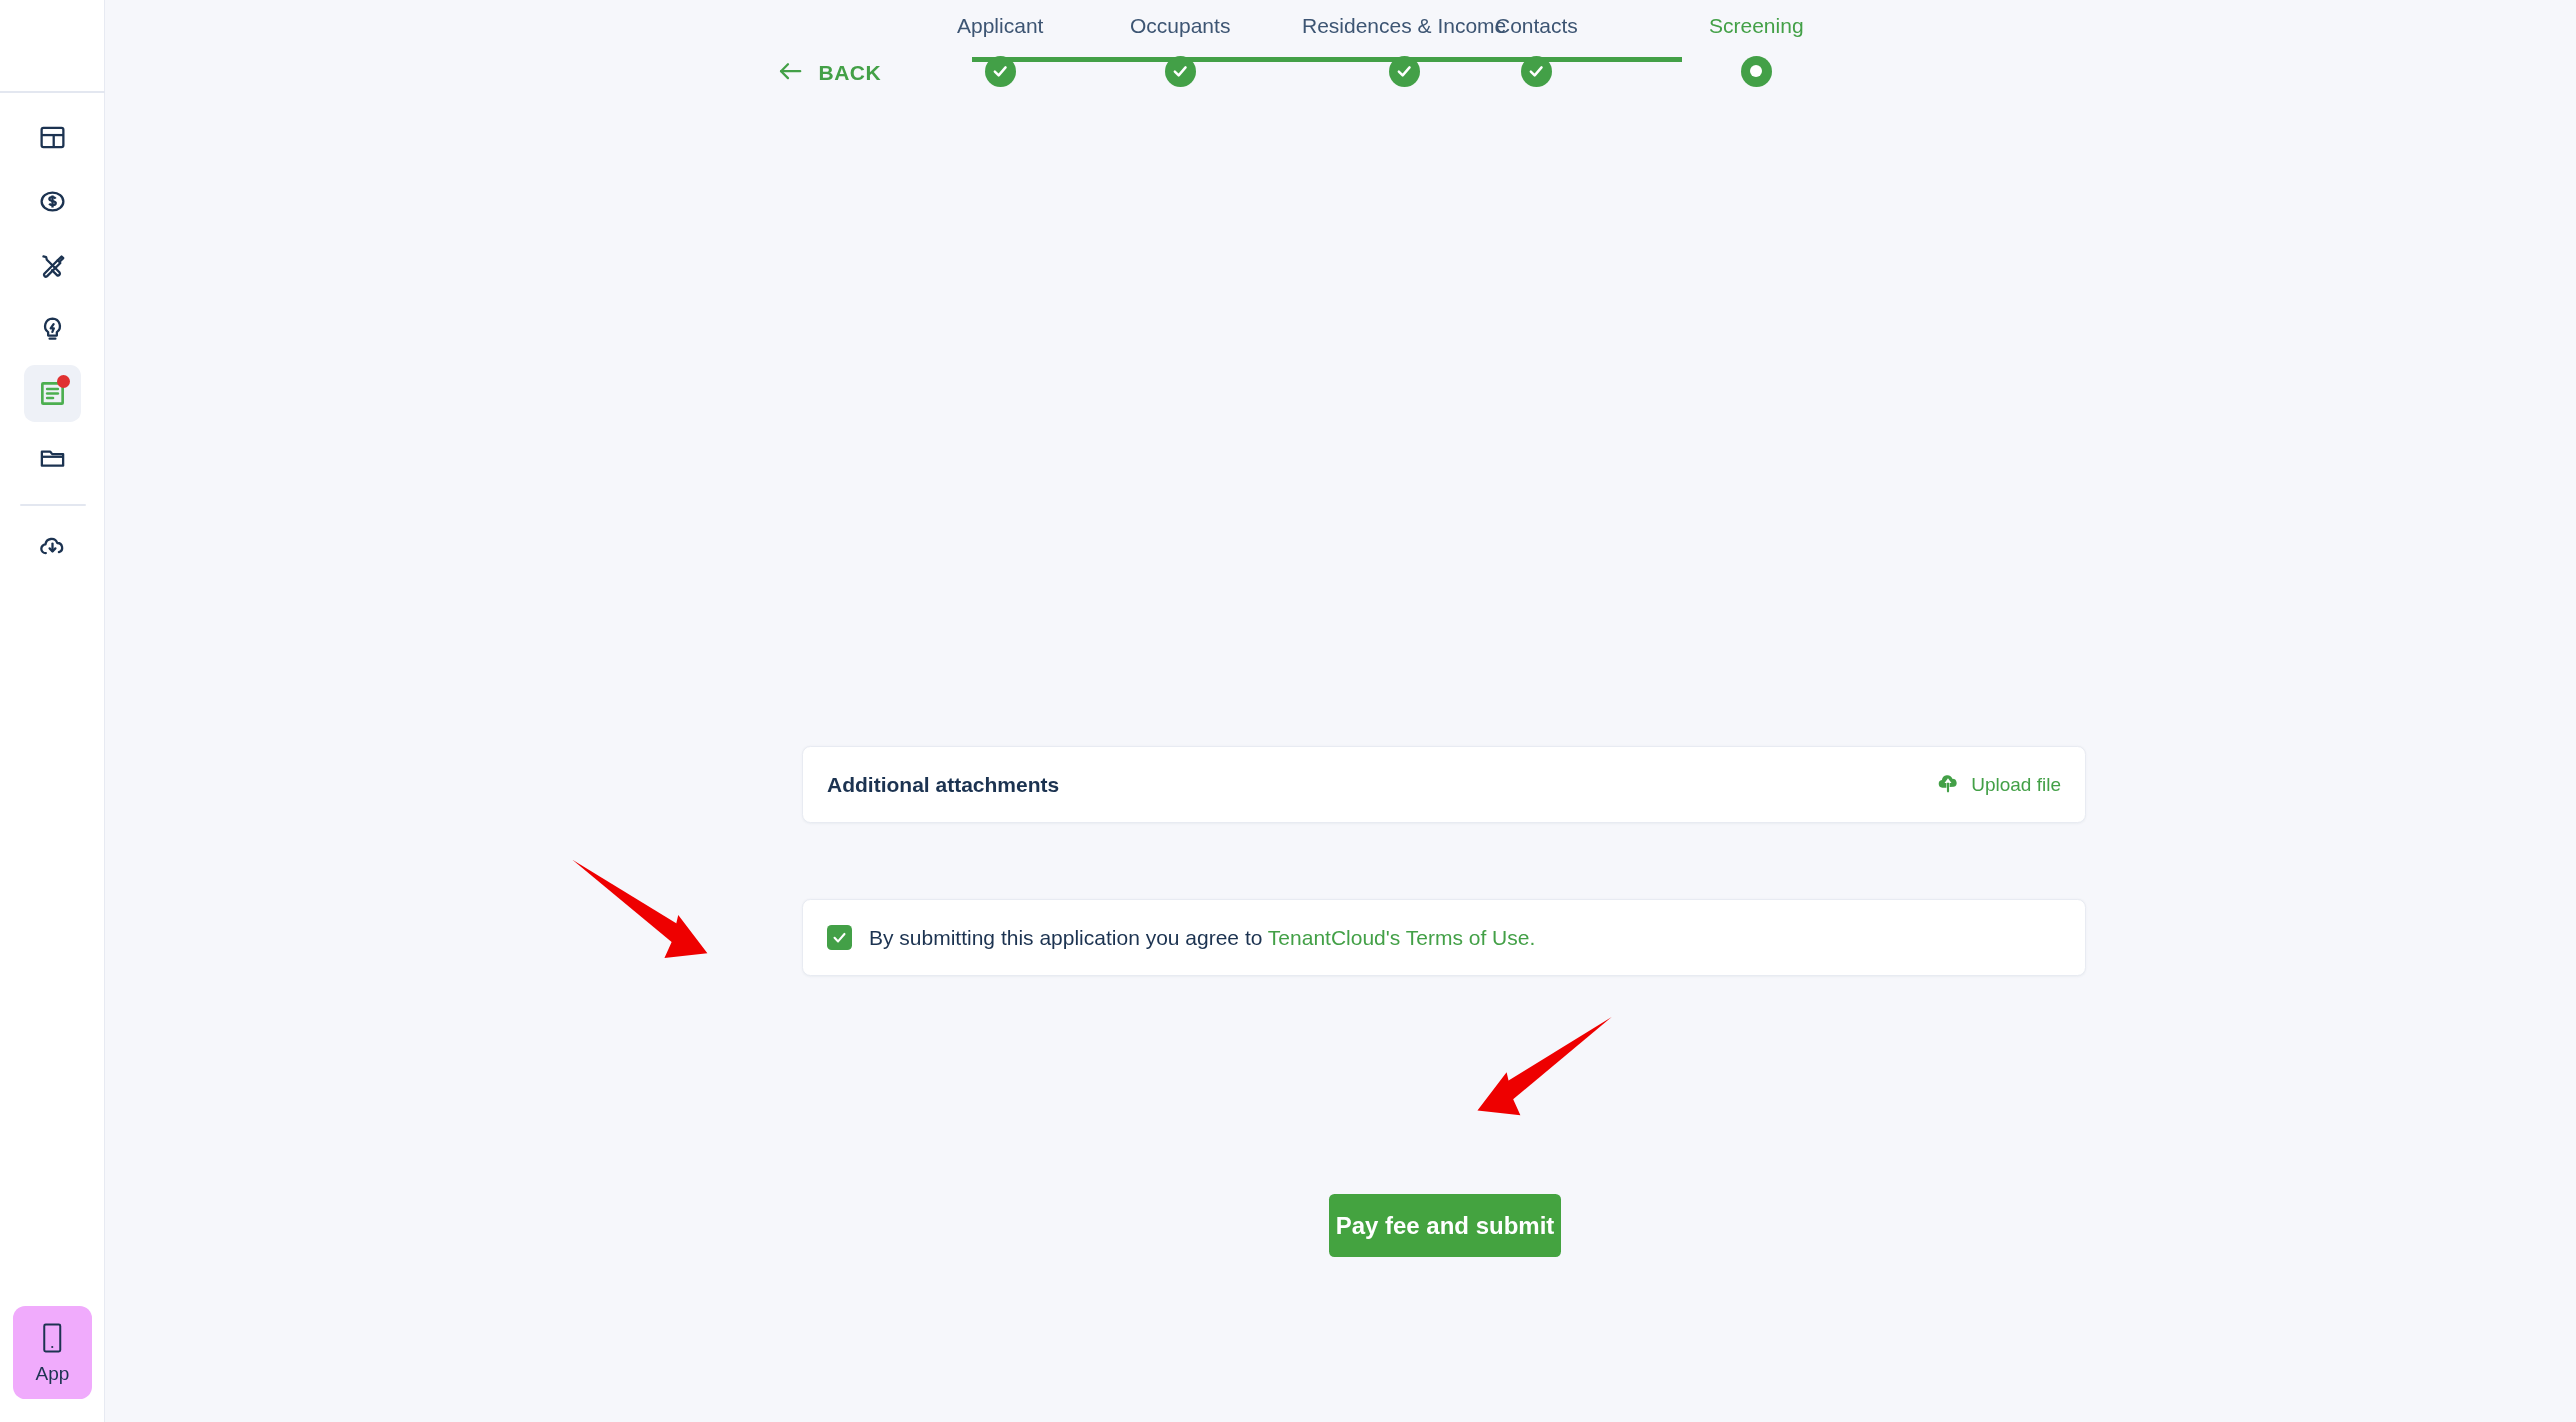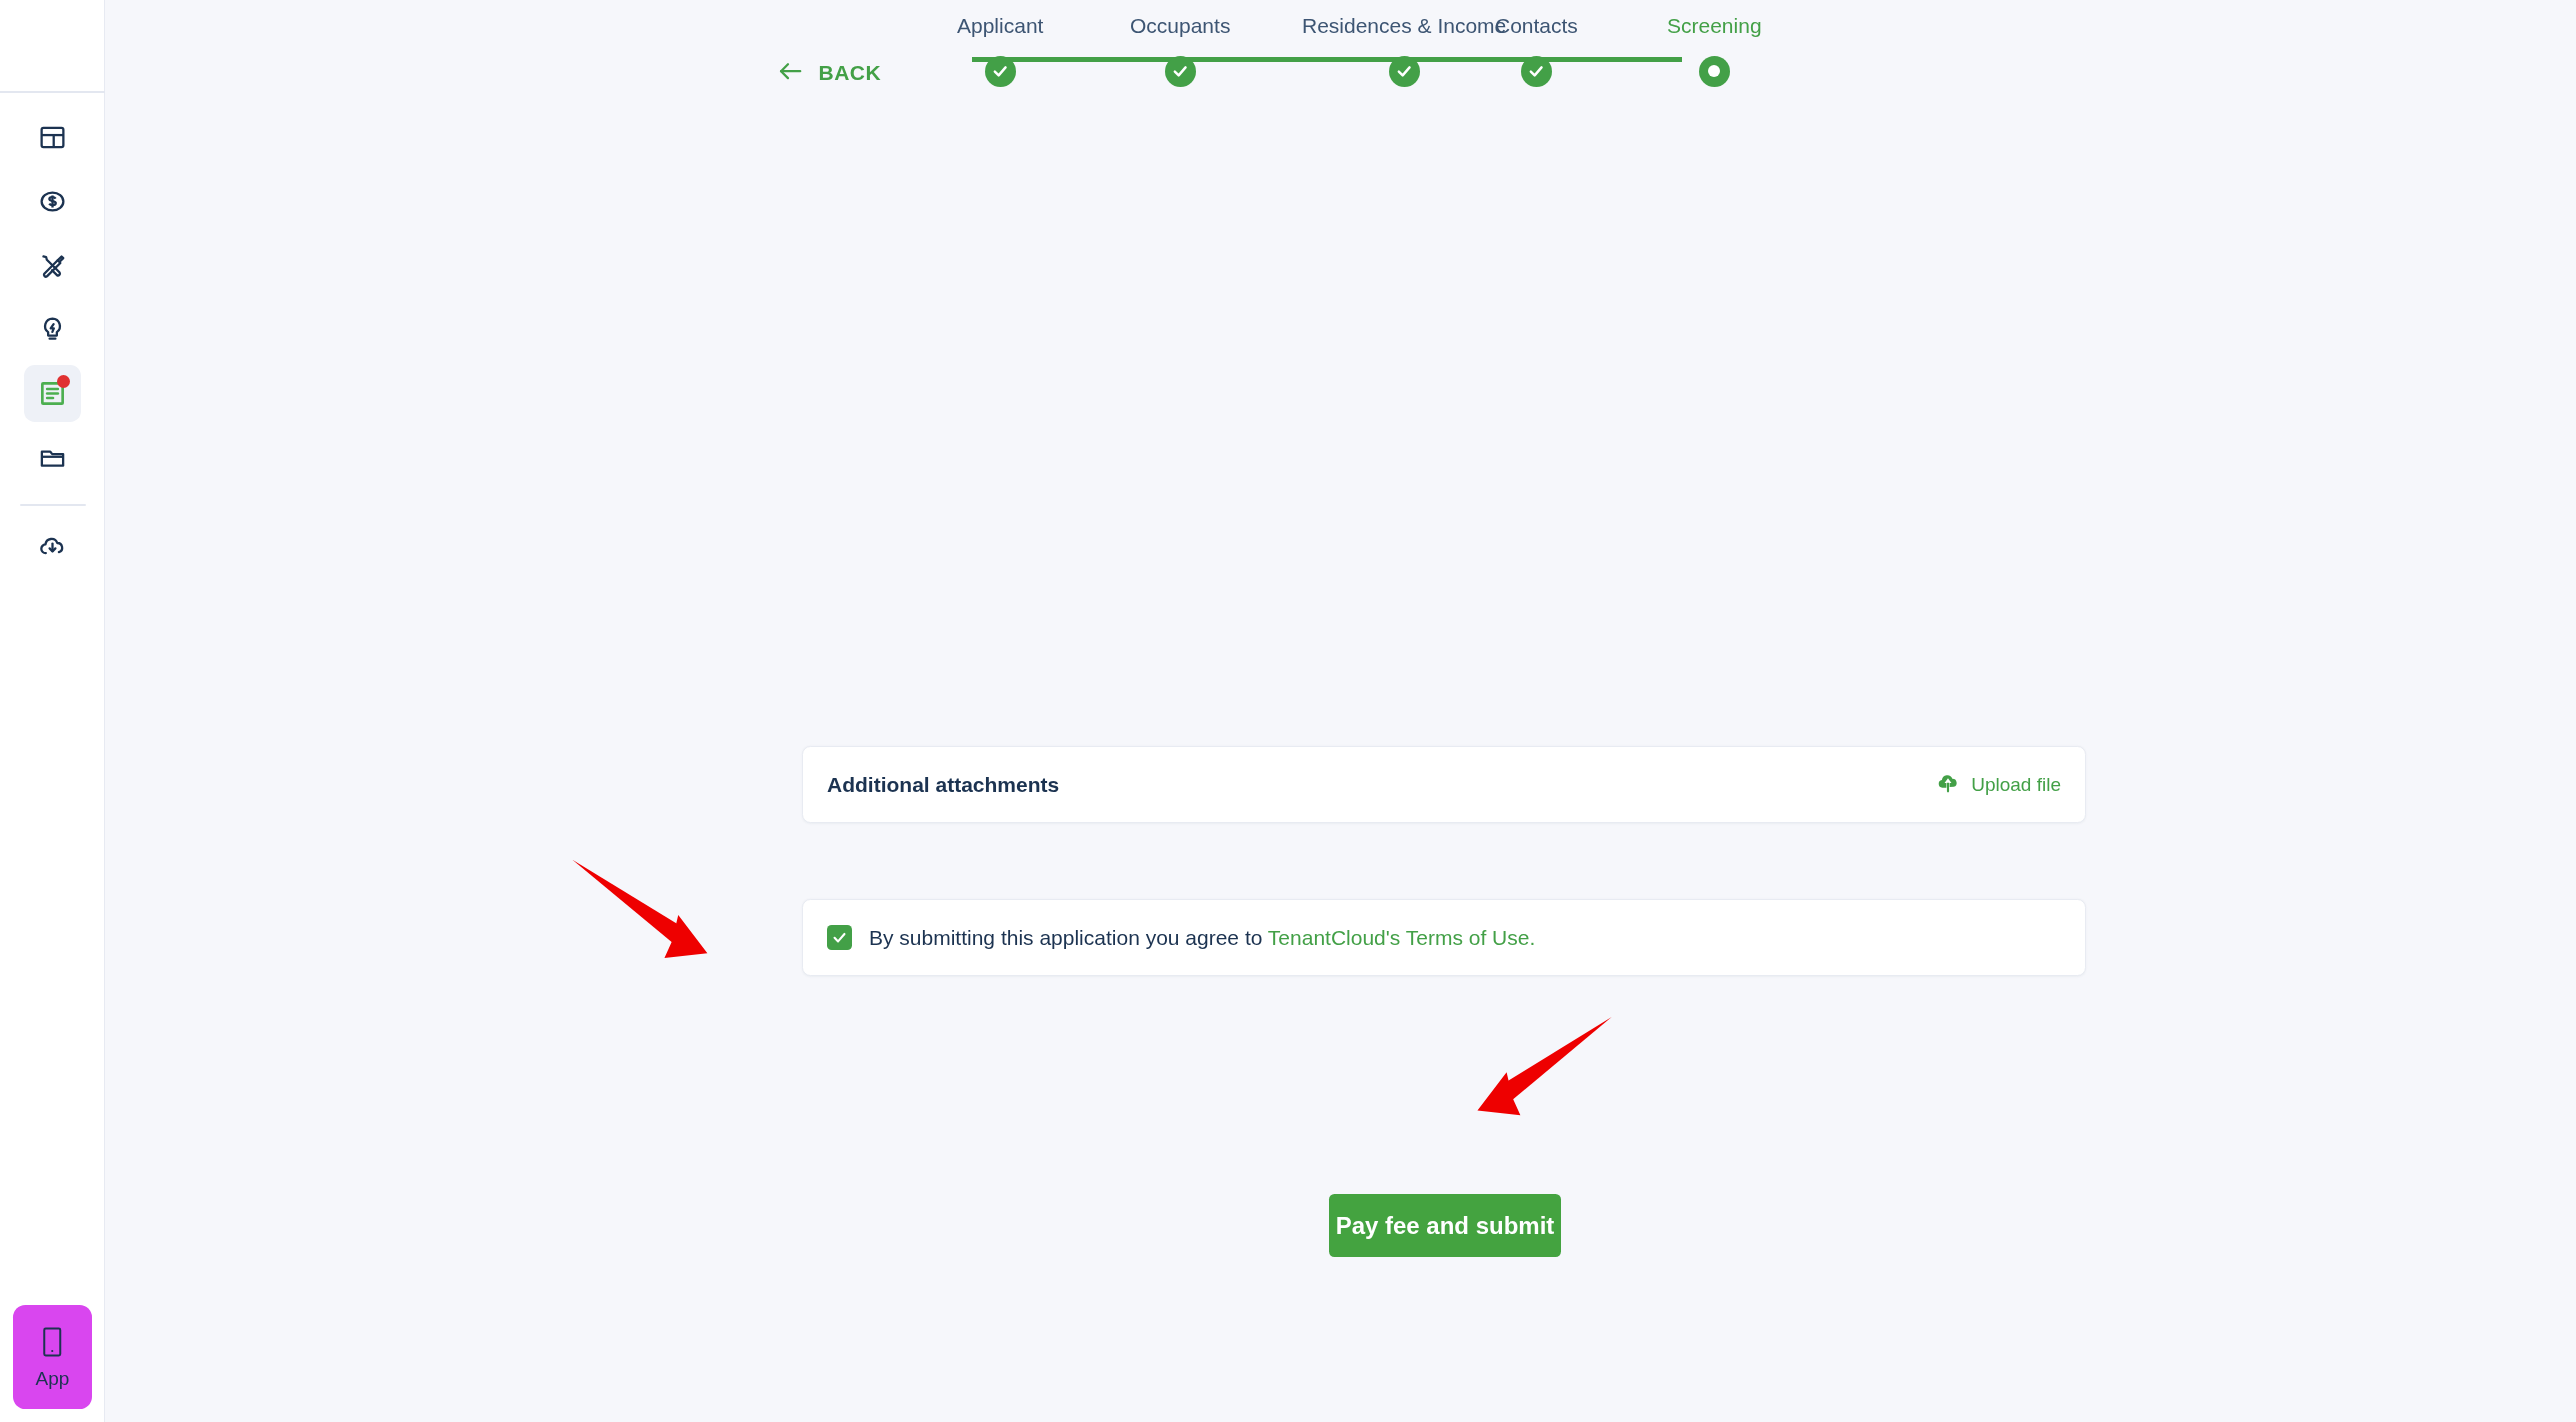--- a/index.html
+++ b/index.html
@@ -74,26 +74,26 @@
   #sidebar-divider {
     width: 66px;
     height: 2.3px;
     background: #e3e7f0;
     border-radius: 1.5px;
     margin: 10.7px 0 12.3px 0;
   }
 
   #app-tile {
     position: absolute;
-    bottom: 13px;
+    bottom: 23px;
     left: 13px;
     width: 79px;
-    height: 104px;
+    height: 93px;
     border-radius: 12.3px;
-    background: #d946ef;
+    background: #f0abfc;
     display: flex;
     flex-direction: column;
     align-items: center;
     justify-content: center;
     gap: 7.7px;
     cursor: pointer;
   }
   #app-tile-label {
     font-size: 19px;
     color: #1c3351;
@@ -430,21 +430,21 @@
 
     <div class="step" style="left:538px;">
       <span class="step-label">Contacts</span>
       <span class="step-dot">
         <svg width="18.4" height="18.4" viewBox="0 0 24 24" fill="none" stroke="#ffffff" stroke-width="3.2" stroke-linecap="round" stroke-linejoin="round">
           <polyline points="5,12.5 10,17.5 19,7"></polyline>
         </svg>
       </span>
     </div>
 
-    <div class="step current" style="left:710px;">
+    <div class="step current" style="left:752px;">
       <span class="step-label">Screening</span>
       <span class="step-dot">
         <span class="dot-inner"></span>
       </span>
     </div>
   </div>
 </div>
 
 <div id="main">
 

